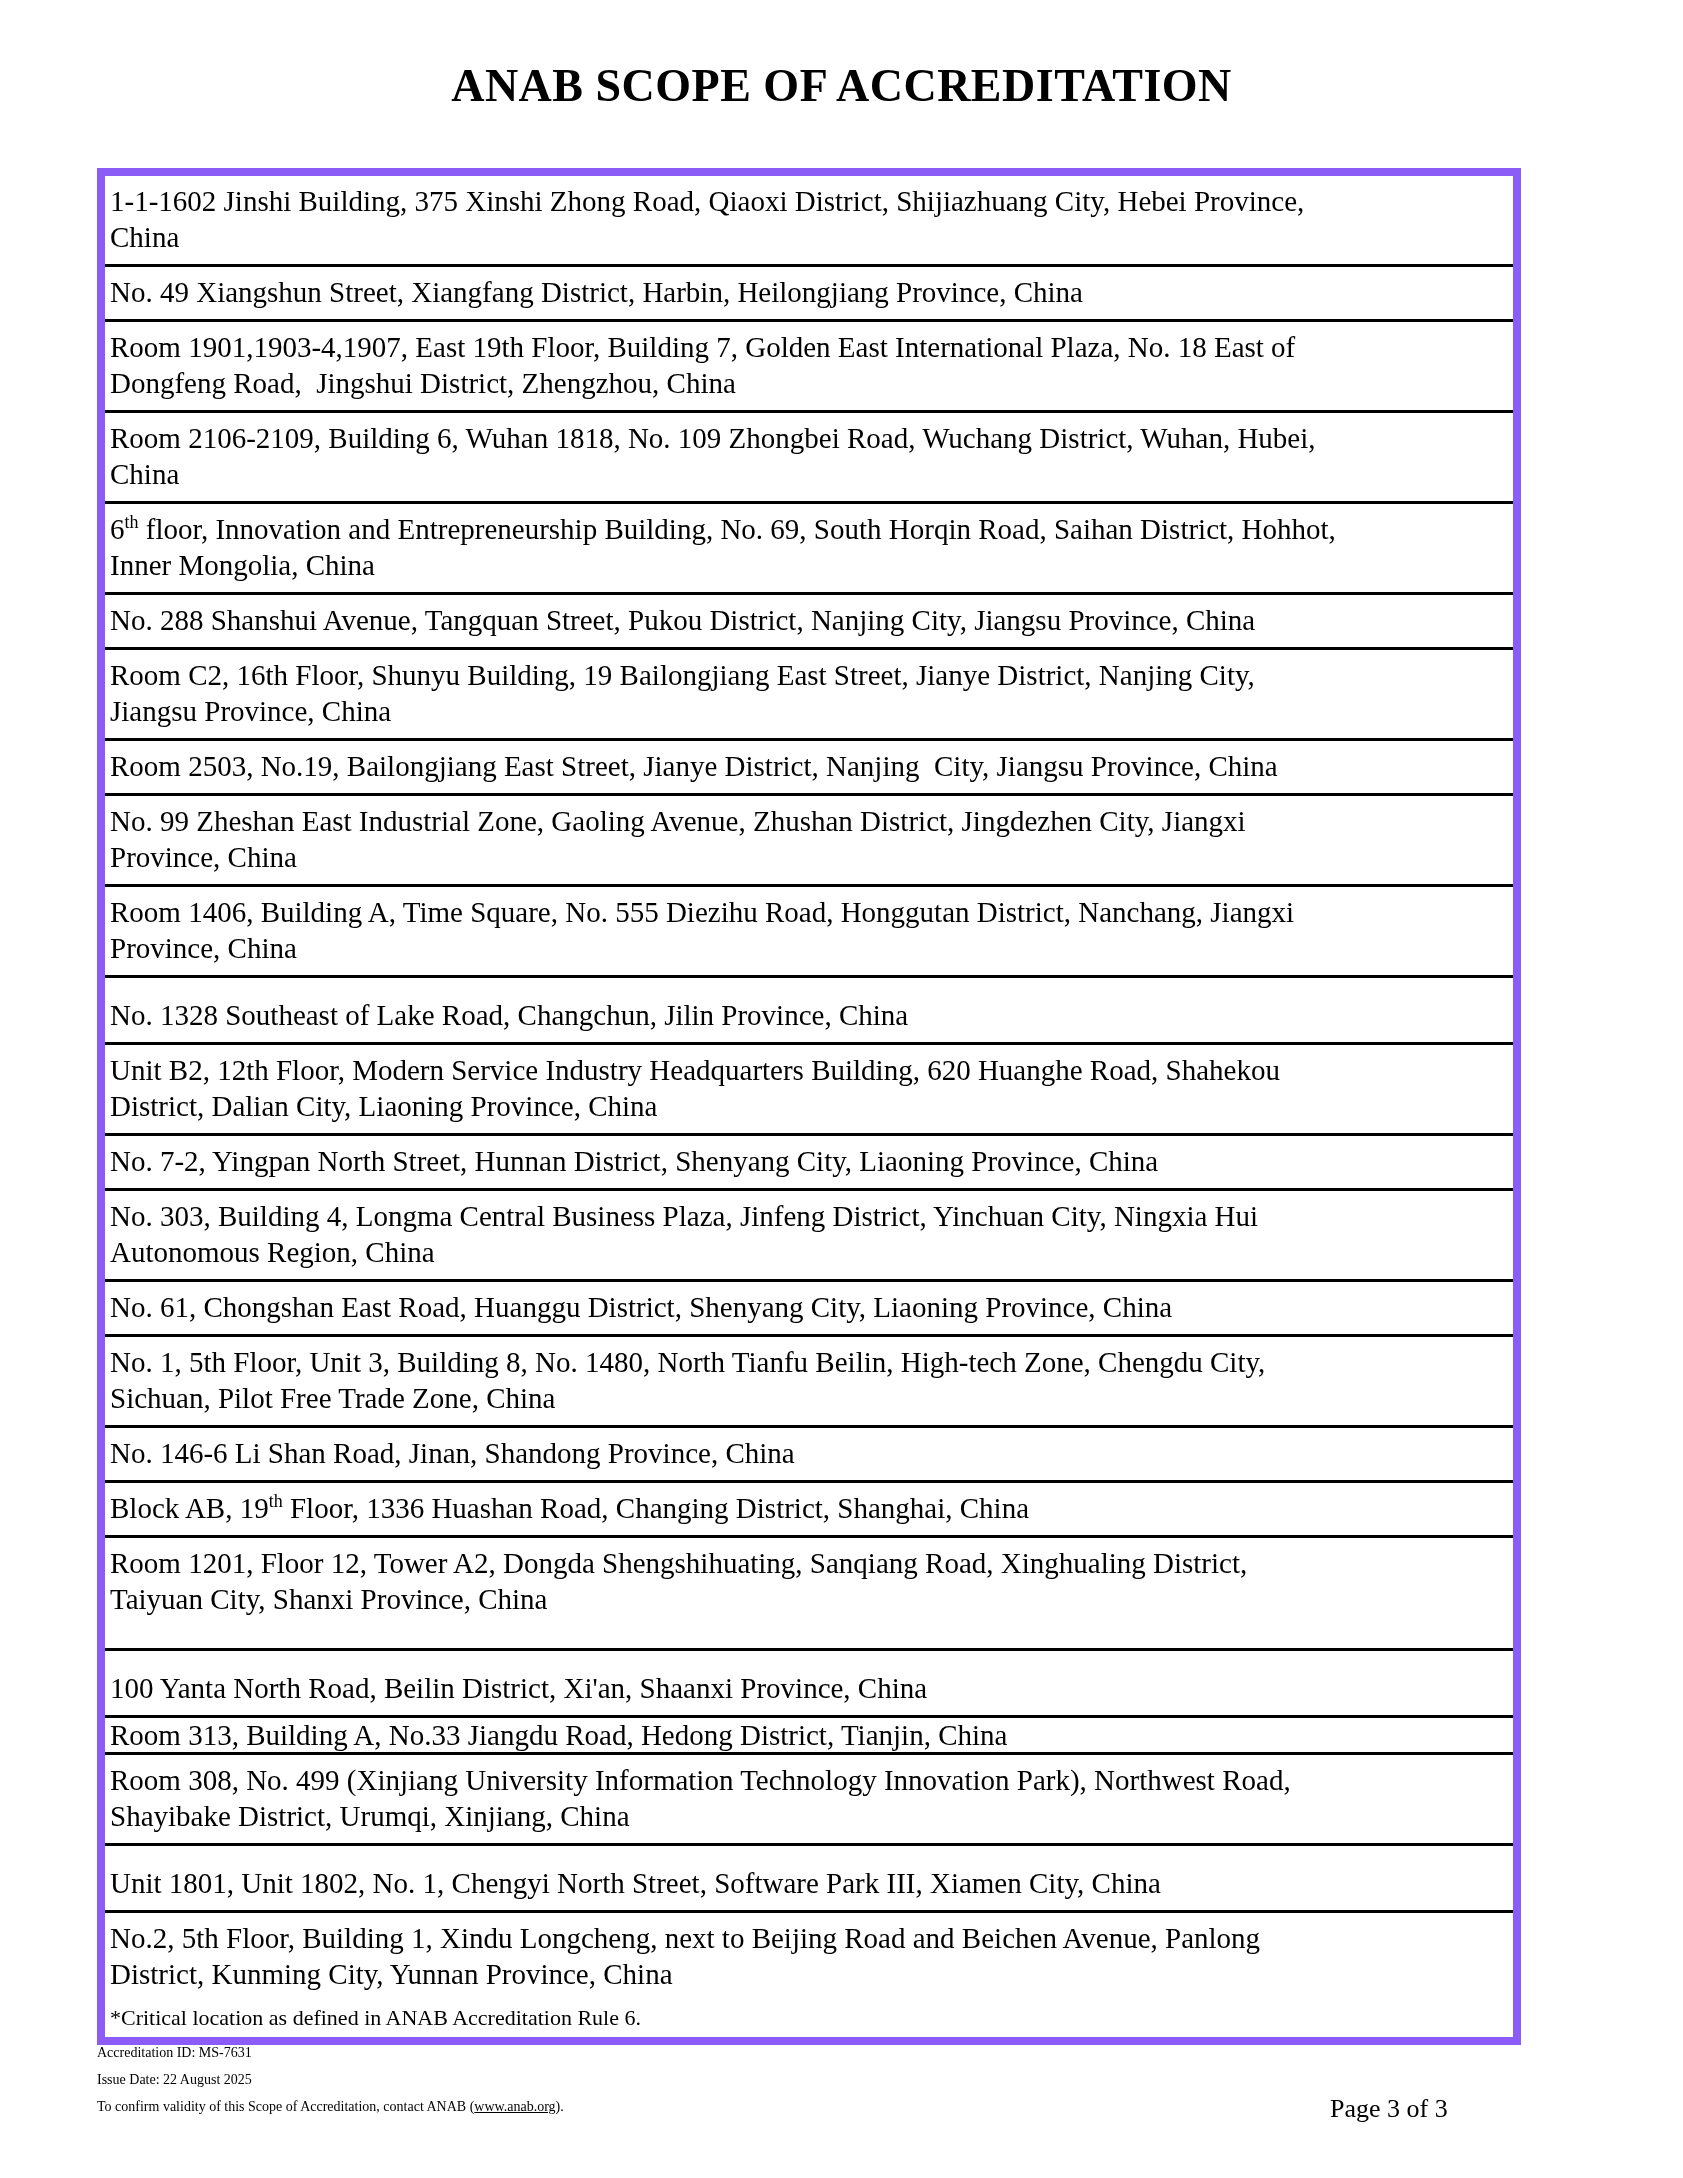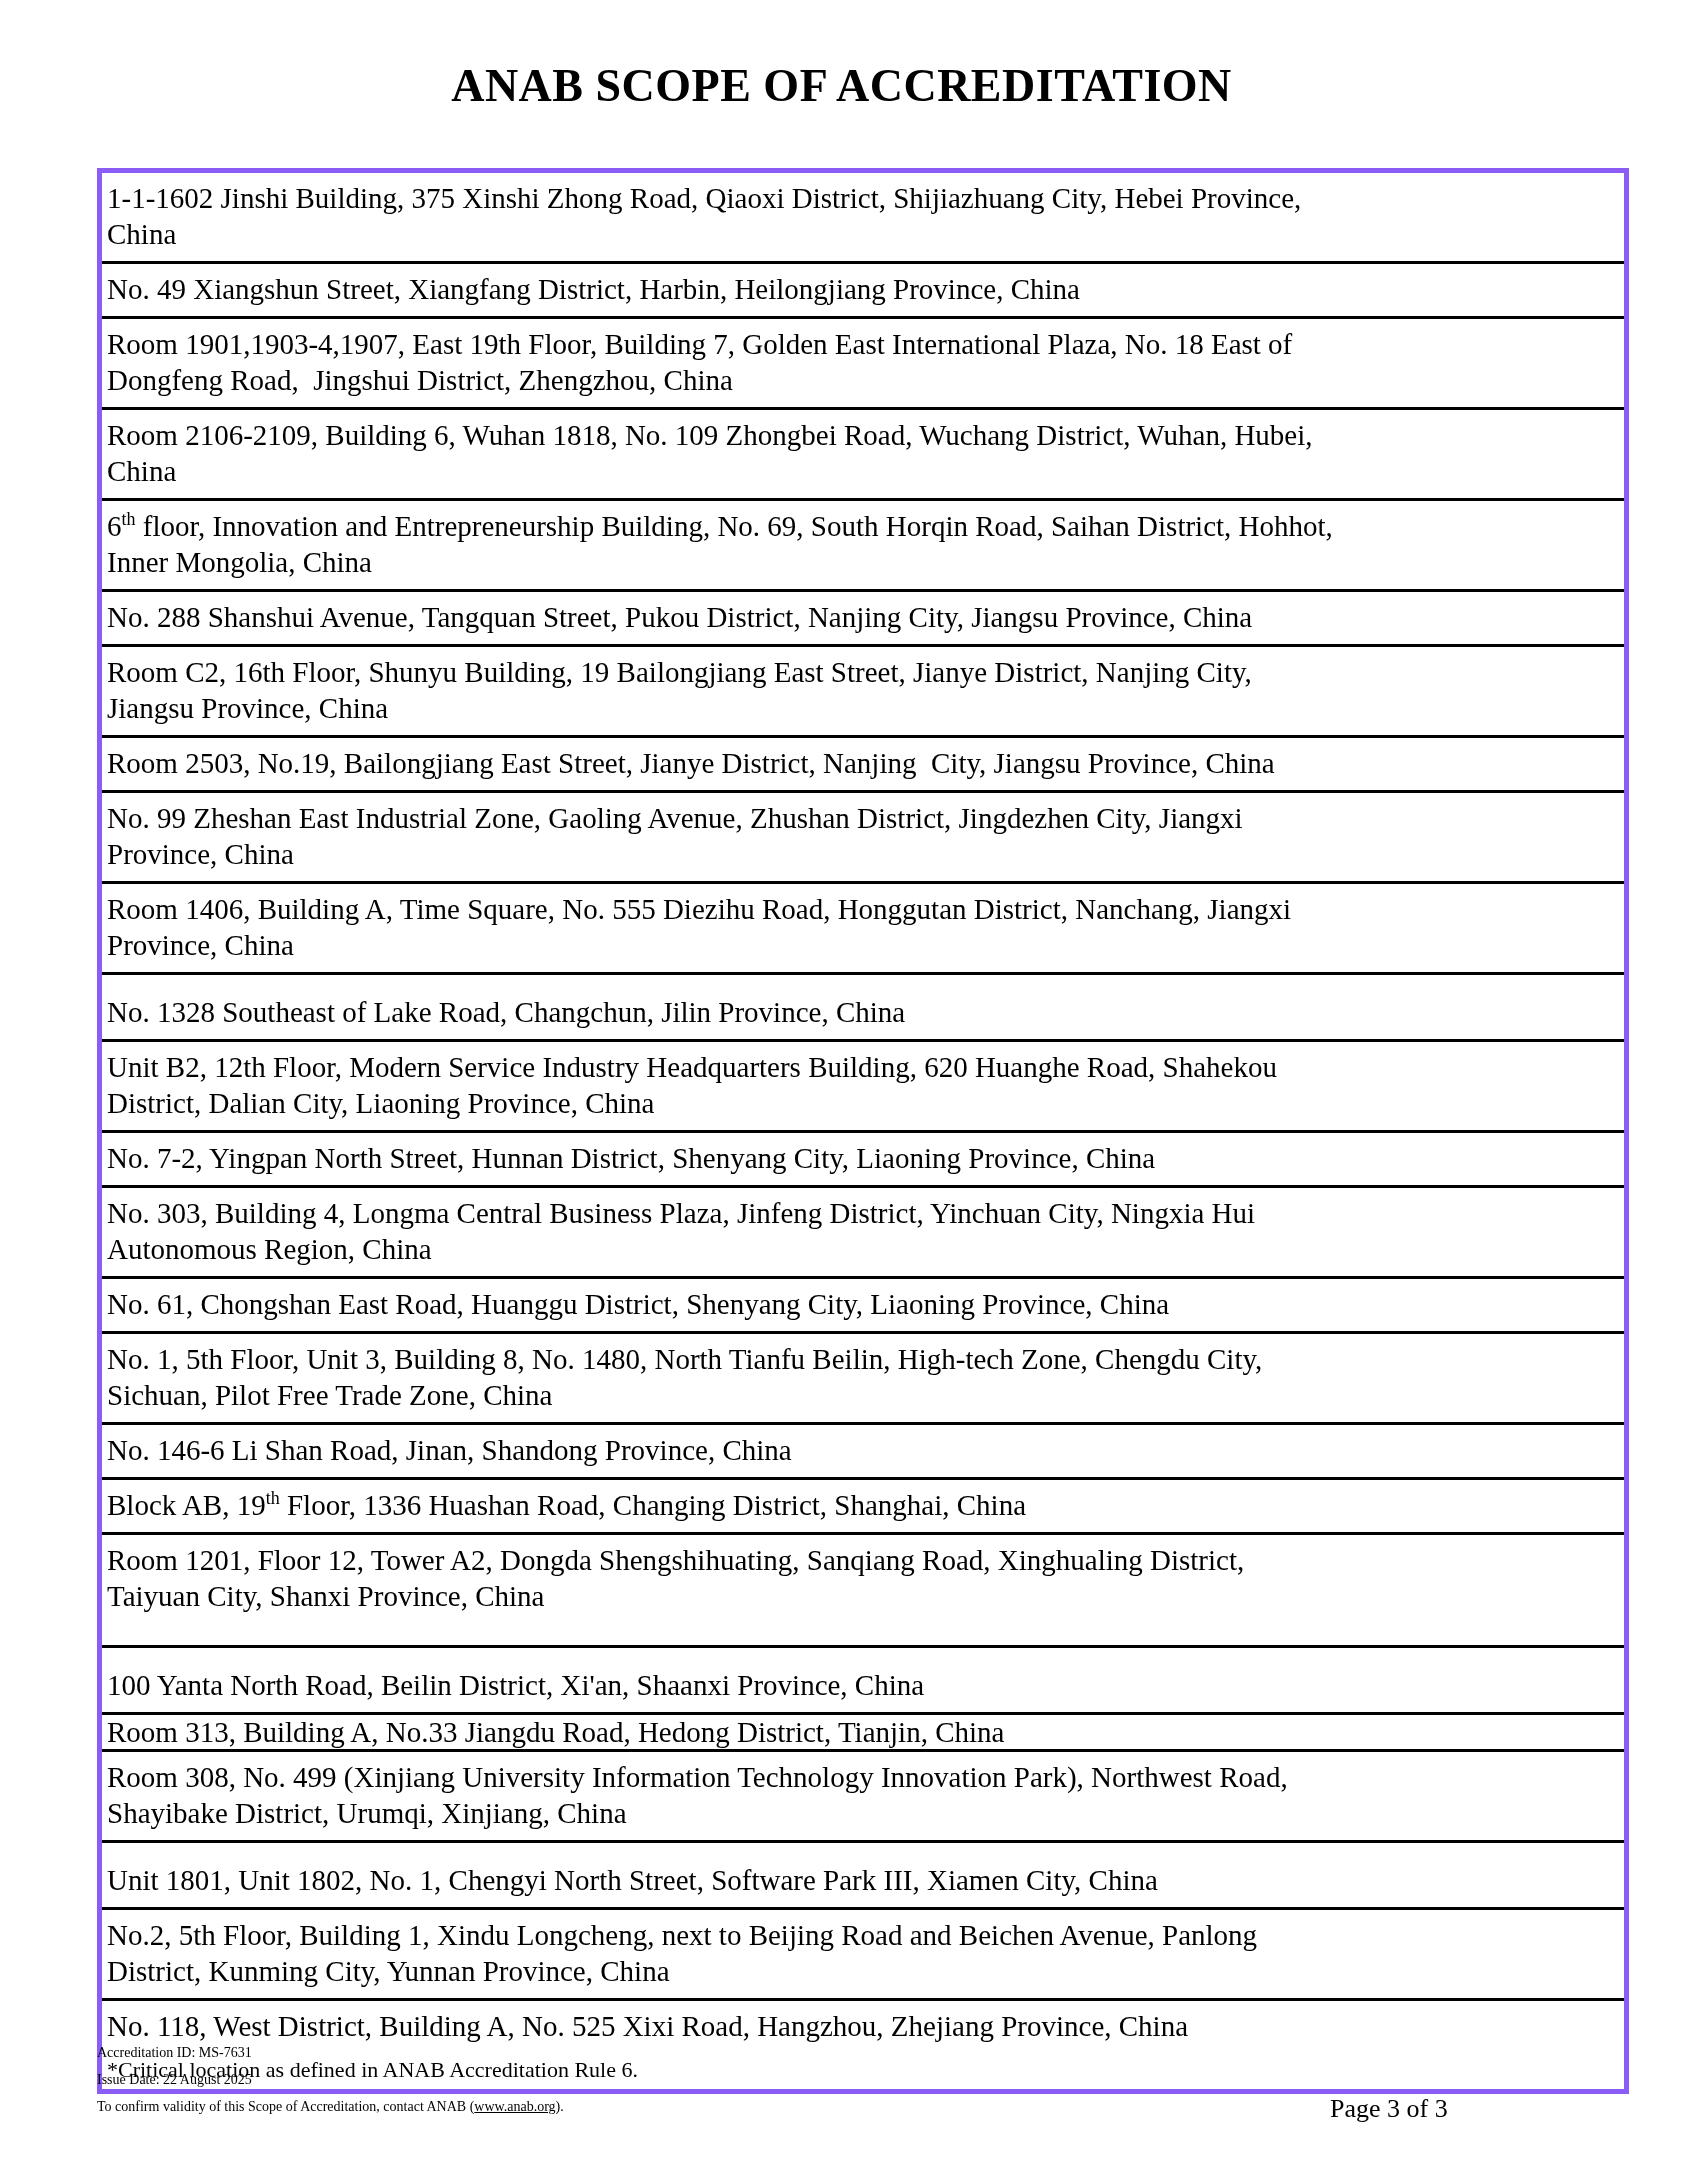--- a/index.html
+++ b/index.html
@@ -5,22 +5,22 @@
   html,body { margin:0; padding:0; background:#fff; }
   .page {
     position:relative; width:1683px; height:2178px; background:#ffffff;
     font-family:Liberation Serif, serif; color:#000;
   }
   .doc-title {
     position:absolute; top:59px; left:0; width:100%;
     text-align:center; font-weight:bold; font-size:46px; letter-spacing:0.5px;
   }
   .addr-table {
-    position:absolute; left:97px; top:168px; width:1532px;
-    border:5px solid #8b5cf6; box-sizing:border-box; background:#fff;
+    position:absolute; left:97px; top:168px; width:1424px;
+    border:8px solid #8b5cf6; box-sizing:border-box; background:#fff;
   }
   .row {
     padding:7px 10px 9px 5px;
     font-size:29px; line-height:36px;
     border-bottom:3px solid #000;
   }
   .addr-table .row:last-child { border-bottom:none; }
   .row .line { white-space:pre-wrap; }
   .row.pad-top { padding-top:19px; }
   .row.pad-bottom { padding-bottom:31px; }
@@ -125,23 +125,20 @@
           <div class="line">Room 308, No. 499 (Xinjiang University Information Technology Innovation Park), Northwest Road,</div>
           <div class="line">Shayibake District, Urumqi, Xinjiang, China</div>
         </div>
         <div class="row pad-top">
           <div class="line">Unit 1801, Unit 1802, No. 1, Chengyi North Street, Software Park III, Xiamen City, China</div>
         </div>
         <div class="row">
           <div class="line">No.2, 5th Floor, Building 1, Xindu Longcheng, next to Beijing Road and Beichen Avenue, Panlong</div>
           <div class="line">District, Kunming City, Yunnan Province, China</div>
         </div>
-        <div class="row">
-          <div class="line">No. 118, West District, Building A, No. 525 Xixi Road, Hangzhou, Zhejiang Province, China</div>
-        </div>
       </div>
     <div class="row note-row">*Critical location as defined in ANAB Accreditation Rule 6.</div>
   </div>
 
   <div class="footer">
     <div>Accreditation ID: MS-7631</div>
     <div>Issue Date: 22 August 2025</div>
     <div><span>To confirm validity of this Scope of Accreditation, contact ANAB (</span><span class="link">www.anab.org</span><span>).</span></div>
   </div>
 

